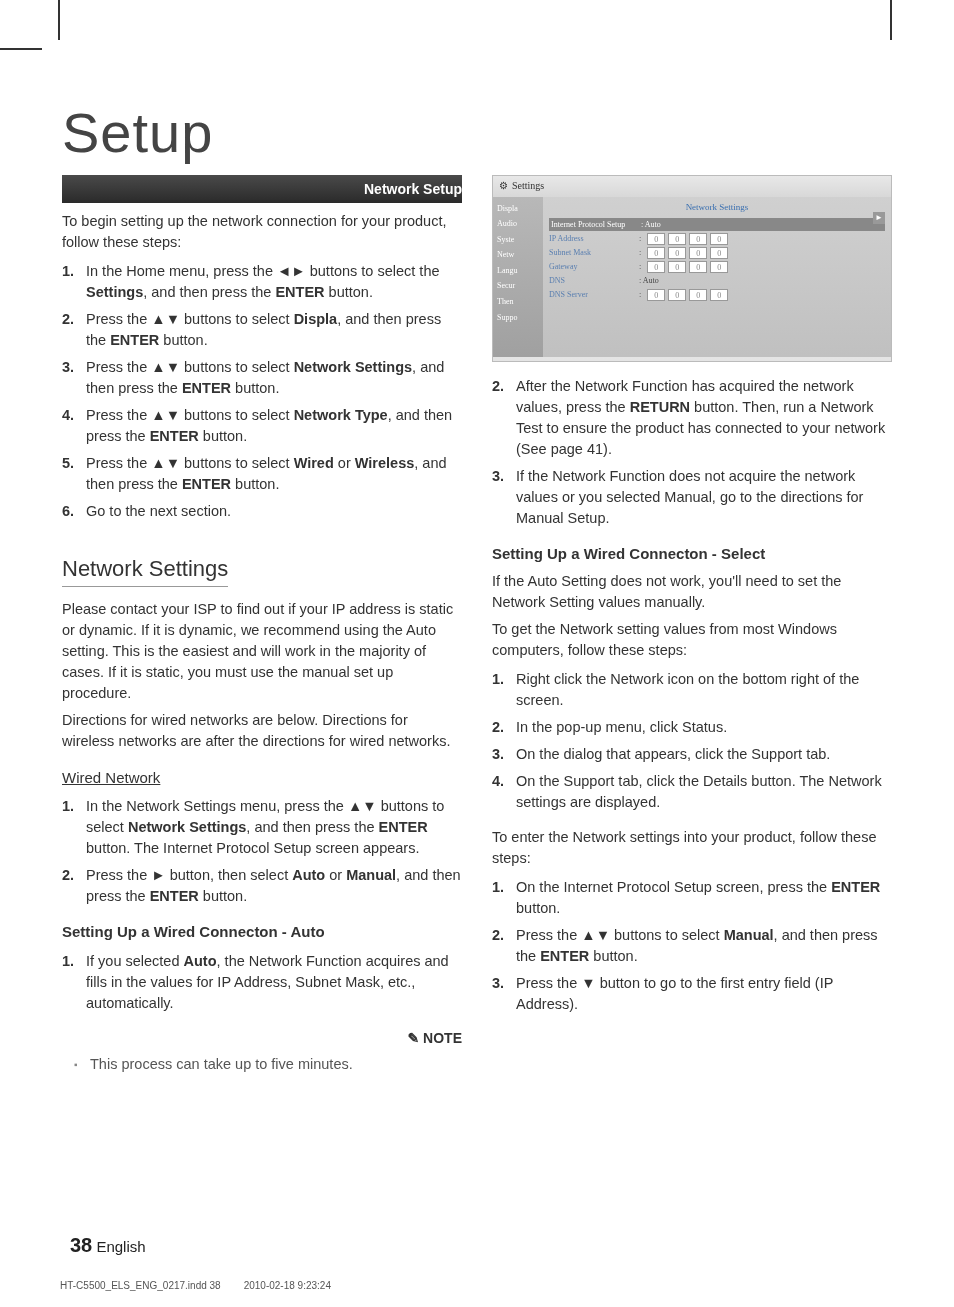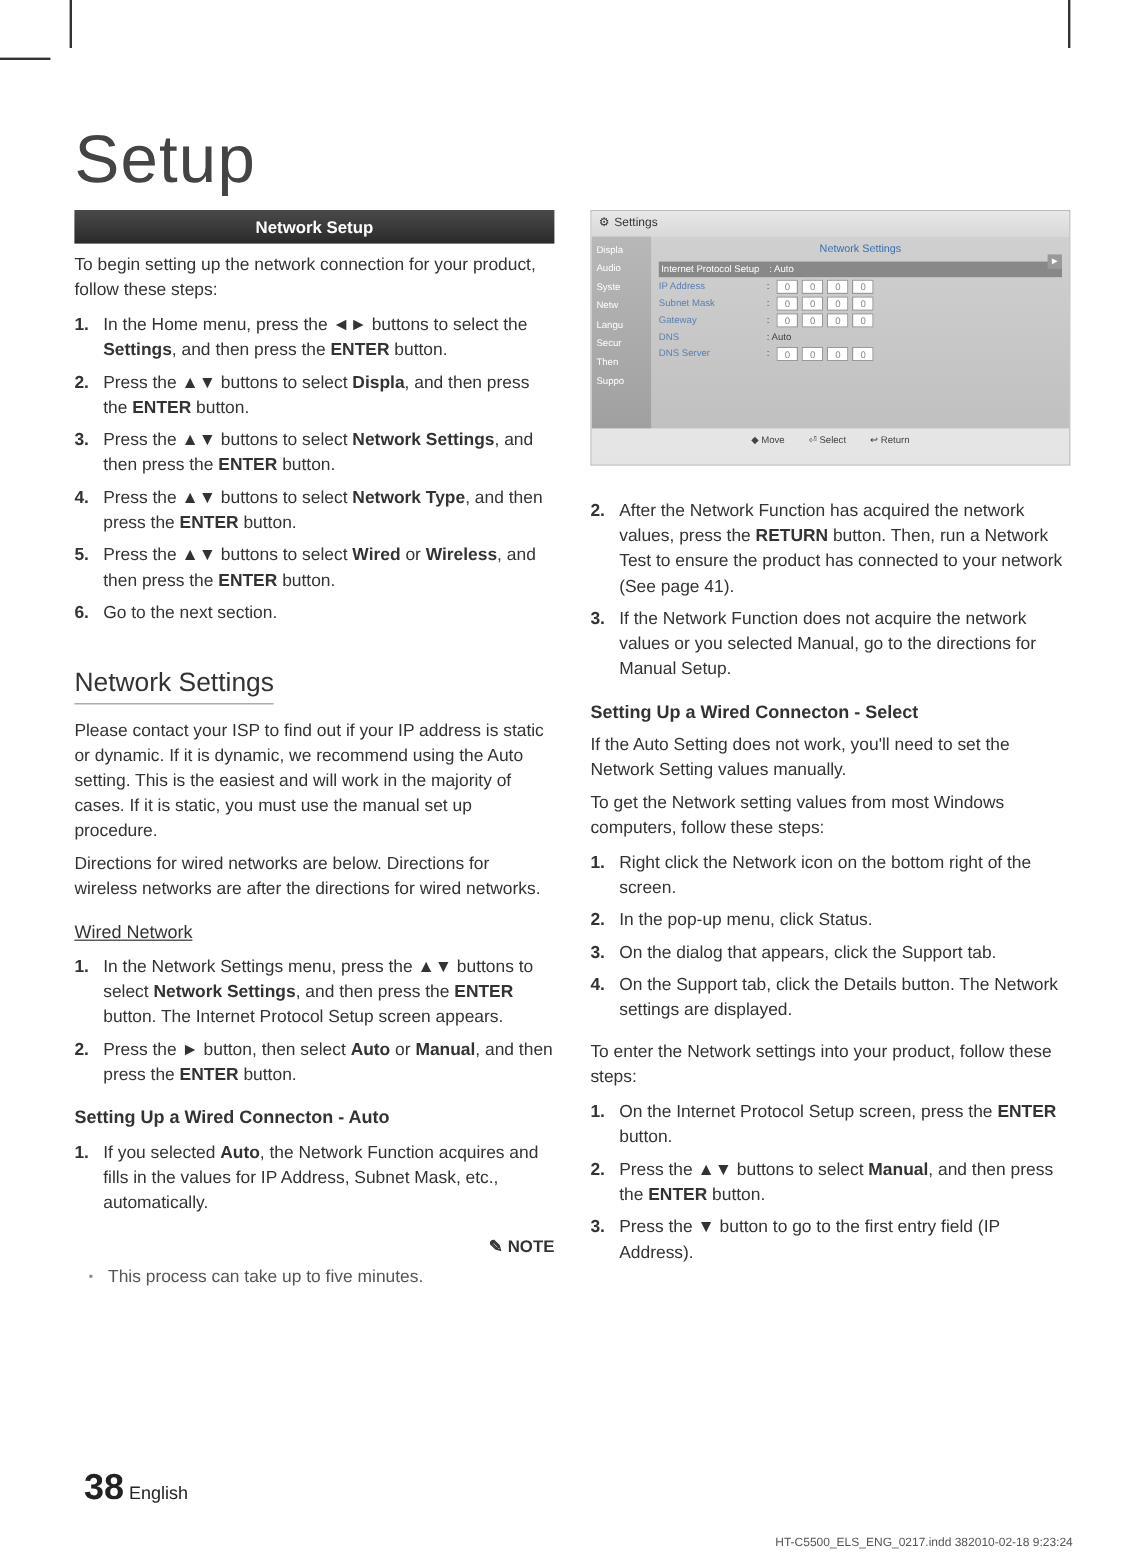--- a/index.html
+++ b/index.html
@@ -33,68 +33,69 @@
   }
   .columns {
     display: flex;
     gap: 30px;
   }
   .col { flex: 1; font-size: 14.5px; line-height: 1.45; color: #333; }
   .section-bar {
     background: linear-gradient(#4a4a4a, #2a2a2a);
     color: #fff;
     font-weight: bold;
-    text-align: center;
+    text-align: right;
     padding: 4px 0;
     font-size: 14px;
     margin-bottom: 8px;
   }
   p { margin: 6px 0; }
   ol { list-style: none; margin: 8px 0 14px 0; }
   ol li { display: flex; margin: 6px 0; }
   ol li .num { font-weight: bold; width: 24px; flex-shrink: 0; }
   ol li .txt { flex: 1; }
   h2.sub { font-size: 22px; font-weight: normal; margin: 16px 0 6px 0; border-bottom: 1px solid #999; padding-bottom: 2px; display:inline-block;}
   h3.under { font-size: 15px; font-weight: normal; text-decoration: underline; margin: 14px 0 6px 0; }
   h3.bold { font-size: 15px; font-weight: bold; margin: 14px 0 6px 0; }
   .note-head { font-weight: bold; font-size: 14px; margin-top: 12px; text-align: right; }
   .note-head .pen { margin-right: 4px; }
   .note-item { margin-left: 28px; position: relative; color: #555; }
   .note-item::before { content: "▪"; position: absolute; left: -16px; color: #888; font-size: 10px; top: 4px; }
 
   .screenshot {
     border: 1px solid #bbb;
     width: 100%;
-    height: 213px;
-    margin-bottom: 28px;
+    height: 187px;
+    margin-bottom: 14px;
     background: linear-gradient(#f0f0f0, #e4e4e4);
     position: relative;
     font-size: 9px;
     color: #555;
     overflow: hidden;
+    font-family: Liberation Serif, serif;
   }
   .ss-head { background: linear-gradient(#e8e8e8,#d8d8d8); padding: 3px 6px; font-size: 10px; color:#333; }
   .ss-head .gear { margin-right:4px; }
   .ss-body { display:flex; height: 160px; }
   .ss-nav { width: 50px; background: linear-gradient(#b8b8b8,#a0a0a0); color:#fff; font-size:8px; padding:4px 0; }
   .ss-nav div { padding: 2px 4px; }
   .ss-main { flex:1; background: linear-gradient(#d0d0d0,#c0c0c0); padding: 2px 6px; color:#444; }
   .ss-title { text-align:center; color:#3a6fb0; font-size:9px; padding:2px 0; }
   .ss-row { display:flex; align-items:center; margin:2px 0; font-size:8px; }
   .ss-row .lbl { width: 90px; color:#5a7fb0; }
   .ss-row.hl { background:#888; color:#fff; padding:1px 2px; }
   .ss-row.hl .lbl { color:#fff; }
   .ip-boxes { display:flex; gap:3px; margin-left:6px;}
   .ip-boxes span { width:18px; height:12px; background:#fff; border:1px solid #999; text-align:center; font-size:8px; line-height:11px; color:#888;}
   .ss-foot { font-size:8px; color:#444; padding: 4px 8px; display:flex; justify-content:center; gap:20px; }
   .ss-arrow { position:absolute; right:6px; top:36px; font-size:8px; background:#999; color:#fff; padding:0 2px;}
 
   .footer { position:absolute; bottom: 50px; left: 70px; font-size: 15px; }
-  .footer .pg { font-size: 30px; font-weight: bold; }
-  .printline { position:absolute; bottom: 16px; left: 60px; right:60px; display:flex; justify-content:flex-end; font-size:10px; color:#555; }
+  .footer .pg { font-size: 20px; font-weight: bold; }
+  .printline { position:absolute; bottom: 16px; left: 60px; right:60px; display:flex; justify-content:flex-start; font-size:10px; color:#555;gap:23px; }
   b { font-weight:bold; }
 </style>
 </head>
 <body>
 
 <div class="crop-mark crop-top"></div>
 <div class="crop-mark crop-top-v"></div>
 <div class="crop-mark crop-right-v"></div>
 
 <div class="page">

